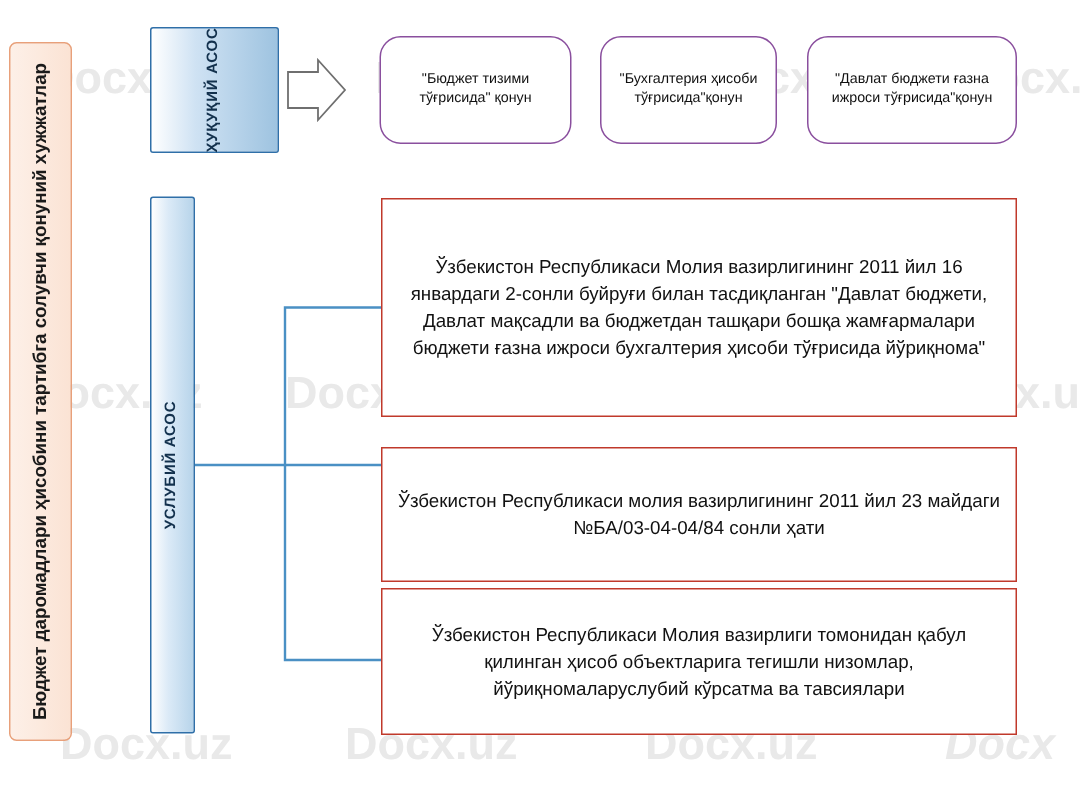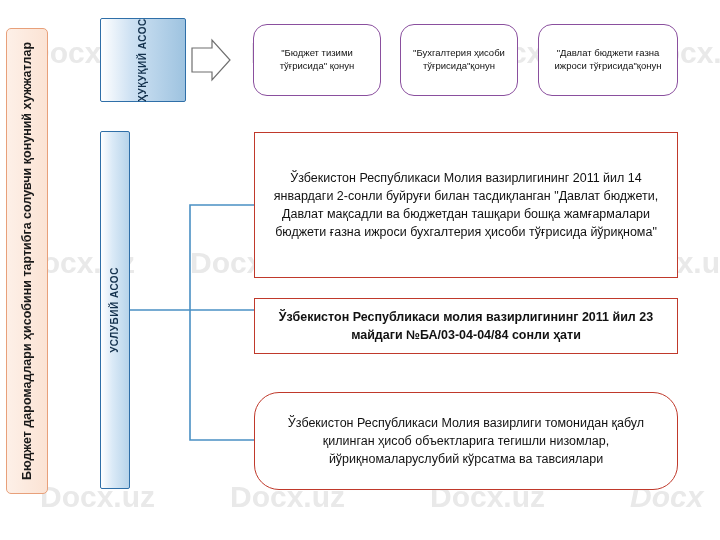--- a/index.html
+++ b/index.html
@@ -134,22 +134,22 @@
     display: flex;
     align-items: center;
     justify-content: center;
     text-align: center;
     padding: 6px 10px;
     font-size: 12.5px;
     color: #111111;
     line-height: 1.45;
   }
   #redbox-1 { top: 132px; width: 424px; height: 146px; }
-  #redbox-2 { top: 298px; width: 424px; height: 56px; font-weight: bold; }
-  #redbox-3 { top: 392px; width: 424px; height: 98px; border-radius: 25px; }
+  #redbox-2 { top: 298px; width: 424px; height: 90px; }
+  #redbox-3 { top: 392px; width: 424px; height: 98px; }
 
   
   .connectors {
     position: absolute;
     left: 0; top: 0;
     width: 720px;
     height: 540px;
     pointer-events: none;
   }
 </style>
@@ -201,21 +201,21 @@
   </div>
   <div class="topbox" id="topbox-3">
     <span>"Давлат бюджети ғазна ижроси тўғрисида"қонун</span>
   </div>
 
   <div class="vbox" id="uslubiy-box">
     <div class="vbox-label">УСЛУБИЙ АСОС</div>
   </div>
 
   <div class="redbox" id="redbox-1">
-    <span>Ўзбекистон Республикаси Молия вазирлигининг 2011 йил 14 январдаги 2-сонли буйруғи билан тасдиқланган "Давлат бюджети, Давлат мақсадли ва бюджетдан ташқари бошқа жамғармалари бюджети ғазна ижроси бухгалтерия ҳисоби тўғрисида йўриқнома"</span>
+    <span>Ўзбекистон Республикаси Молия вазирлигининг 2011 йил 16 январдаги 2-сонли буйруғи билан тасдиқланган "Давлат бюджети, Давлат мақсадли ва бюджетдан ташқари бошқа жамғармалари бюджети ғазна ижроси бухгалтерия ҳисоби тўғрисида йўриқнома"</span>
   </div>
   <div class="redbox" id="redbox-2">
     <span>Ўзбекистон Республикаси молия вазирлигининг 2011 йил 23  майдаги   №БА/03-04-04/84 сонли ҳати</span>
   </div>
   <div class="redbox" id="redbox-3">
     <span>Ўзбекистон Республикаси Молия вазирлиги томонидан қабул қилинган ҳисоб объектларига тегишли низомлар, йўриқномаларуслубий кўрсатма ва тавсиялари</span>
   </div>
 
 </div>
 

